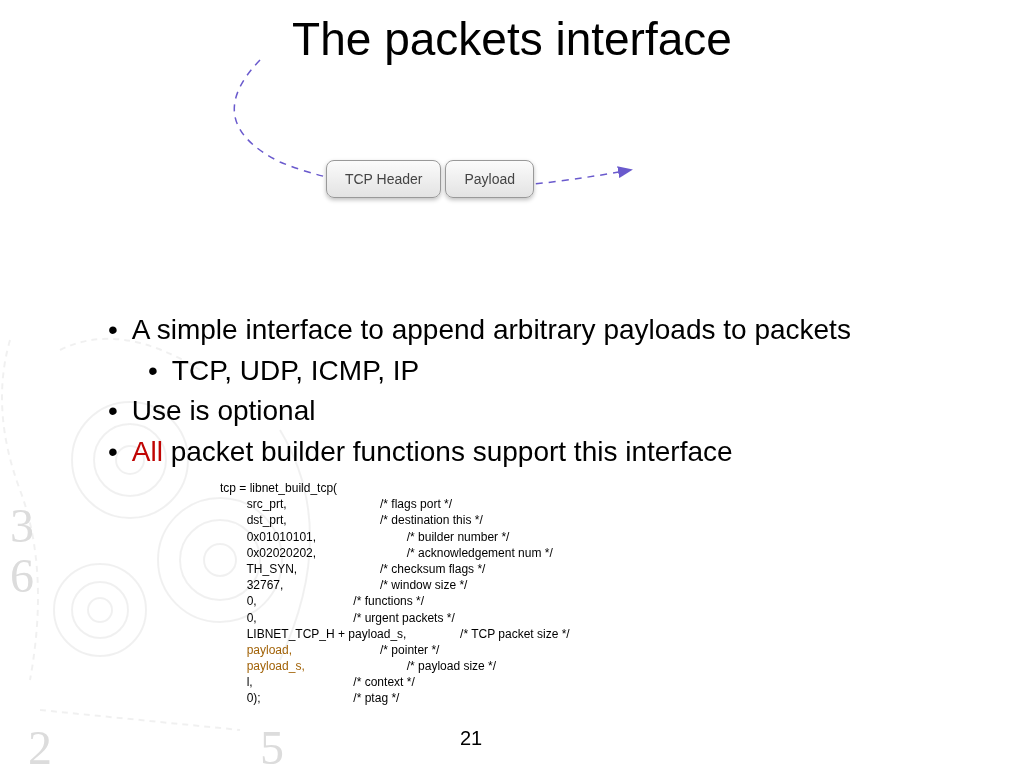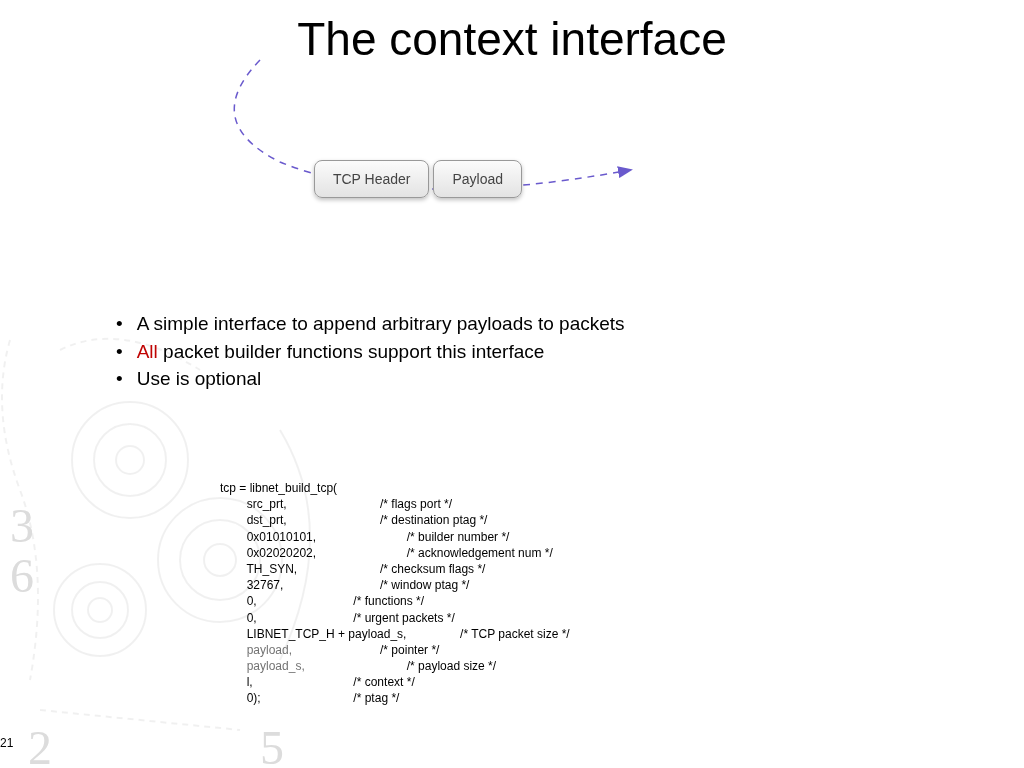--- a/index.html
+++ b/index.html
@@ -1,28 +1,28 @@
 <!DOCTYPE html>
 <html><head>
 <meta charset="utf-8">
 <style>
 html,body{margin:0;padding:0;width:1024px;height:768px;font-family:Arial,Helvetica,sans-serif;background:#fff;overflow:hidden;position:relative}
 .slide{position:relative;width:1024px;height:768px}
 .title{position:absolute;top:12px;left:0;width:1024px;text-align:center;font-size:46px;font-weight:400;color:#000}
-.diagram{position:absolute;top:160px;left:0;width:836px;text-align:center}
+.diagram{position:absolute;top:160px;left:12px;width:836px;text-align:center}
 .box{display:inline-block;border:1px solid #999;border-radius:8px;padding:10px 18px;margin:0 2px;font-size:14px;color:#444;background:linear-gradient(#fbfbfb,#e3e3e3);box-shadow:0 2px 4px rgba(0,0,0,.25)}
 .arrow-svg{position:absolute;top:52px;left:200px;width:480px;height:140px;pointer-events:none}
-.bullets{position:absolute;top:310px;left:116px;font-size:19px;line-height:1.45;color:#000}
+.bullets{position:absolute;top:310px;left:108px;font-size:28px;line-height:1.45;color:#000}
 .bullets ul{margin:0;padding:0;list-style:none}
 .bullets li::before{content:"•";margin-right:14px}
 .bullets .sub{margin-left:40px}
 .red{color:#c00403}
 .code{position:absolute;top:480px;left:220px;font-family:Arial,Helvetica,sans-serif;font-size:12px;line-height:1.35;color:#000;white-space:pre}
-.code .redc{color:#737373}
-.pagenum{position:absolute;bottom:18px;left:0;width:942px;text-align:left;font-size:12px;color:#000}
+.code .redc{color:#a16207}
+.pagenum{position:absolute;bottom:18px;left:0;width:942px;text-align:center;font-size:20px;color:#000}
 .bg-svg{position:absolute;top:330px;left:-20px;width:400px;height:430px;opacity:.45;pointer-events:none}
 .bignum{position:absolute;font-size:48px;font-family:Georgia,serif;color:#dcdcdc;font-weight:400}
 </style>
 </head>
 <body>
 
 <div class="slide">
 
 <svg class="bg-svg" viewBox="0 0 400 430">
   <g fill="none" stroke="#e0e0e0" stroke-width="2">
@@ -39,50 +39,51 @@
     <path d="M80 20 Q140 -10 220 40" stroke-dasharray="6 5"></path>
     <path d="M60 380 L260 400" stroke-dasharray="6 5"></path>
     <path d="M300 100 Q360 200 300 330"></path>
   </g>
 </svg>
 <div class="bignum" style="top:498px;left:10px">3</div>
 <div class="bignum" style="top:548px;left:10px">6</div>
 <div class="bignum" style="top:720px;left:28px">2</div>
 <div class="bignum" style="top:720px;left:260px">5</div>
 
-<div class="title">The context interface</div>
+<div class="title">The packets interface</div>
 
 <svg class="arrow-svg" viewBox="0 0 480 140">
   <defs>
         <marker id="ah" markerWidth="10" markerHeight="8" refX="8" refY="4" orient="auto">
           <path d="M0 0 L10 4 L0 8 z" fill="#6a5acd"></path>
         </marker>
       </defs>
   <path d="M60 8 Q0 70 80 110 Q200 160 430 118" fill="none" stroke="#6a5acd" stroke-width="1.5" stroke-dasharray="7 6" marker-end="url(#ah)"></path>
 </svg>
 
 <div class="diagram">
   <span class="box">TCP Header</span><span class="box">Payload</span>
 </div>
 
 <div class="bullets">
   <ul>
     <li>A simple interface to append arbitrary payloads to packets</li>
+    <li class="sub">TCP, UDP, ICMP, IP</li>
+    <li>Use is optional</li>
     <li><span class="red">All</span><span> packet builder functions support this interface</span></li>
-    <li>Use is optional</li>
   </ul>
 </div>
 
 <div class="code"><span>tcp = libnet_build_tcp(</span>
 <span>        src_prt,</span>				<span>/* flags port */</span>
-<span>        dst_prt,</span>				<span>/* destination ptag */</span>
+<span>        dst_prt,</span>				<span>/* destination this */</span>
 <span>        0x01010101,</span>				<span>/* builder number */</span>
 <span>        0x02020202,</span>				<span>/* acknowledgement num */</span>
 <span>        TH_SYN,</span>				<span>/* checksum flags */</span>
-<span>        32767,</span>				<span>/* window ptag */</span>
+<span>        32767,</span>				<span>/* window size */</span>
 <span>        0,</span>				<span>/* functions */</span>
 <span>        0,</span>				<span>/* urgent packets */</span>
 <span>        LIBNET_TCP_H + payload_s,</span>		<span>/* TCP packet size */</span>
 <span class="redc">        payload,</span>				<span>/* pointer */</span>
 <span class="redc">        payload_s,</span>				<span>/* payload size */</span>
 <span>        l,</span>				<span>/* context */</span>
 <span>        0);</span>				<span>/* ptag */</span></div>
 
 <div class="pagenum">21</div>
 </div>

